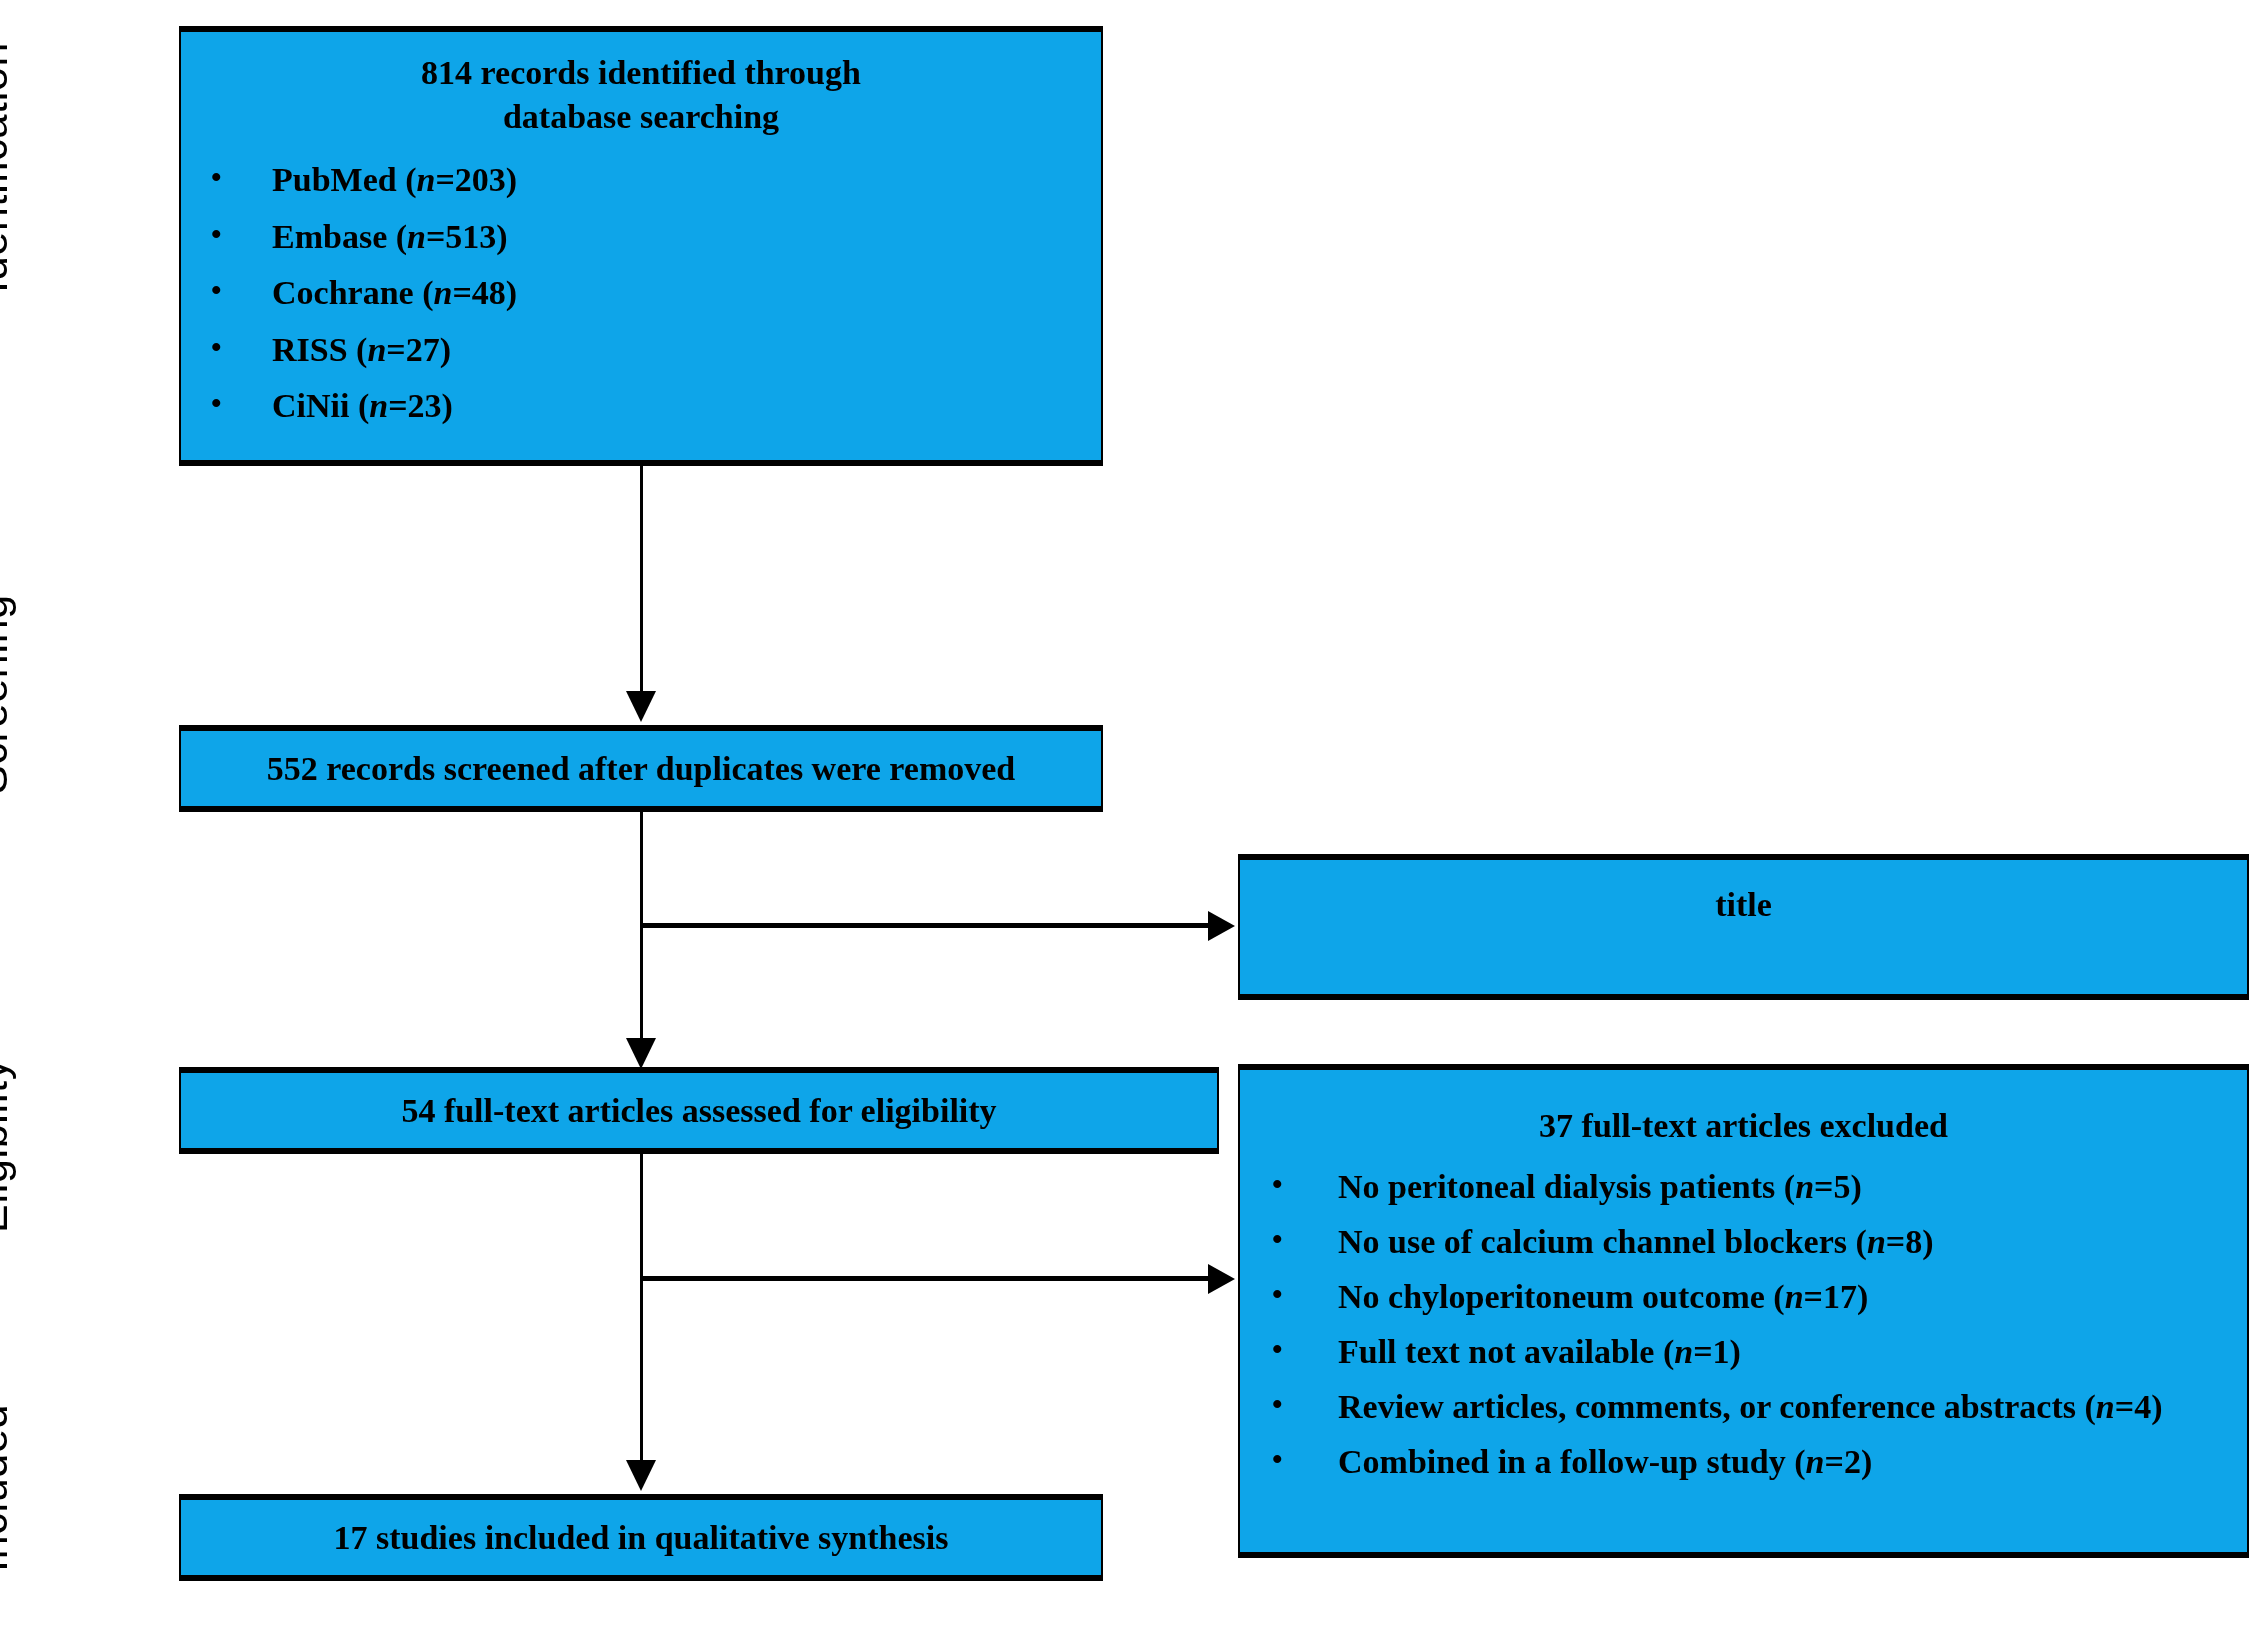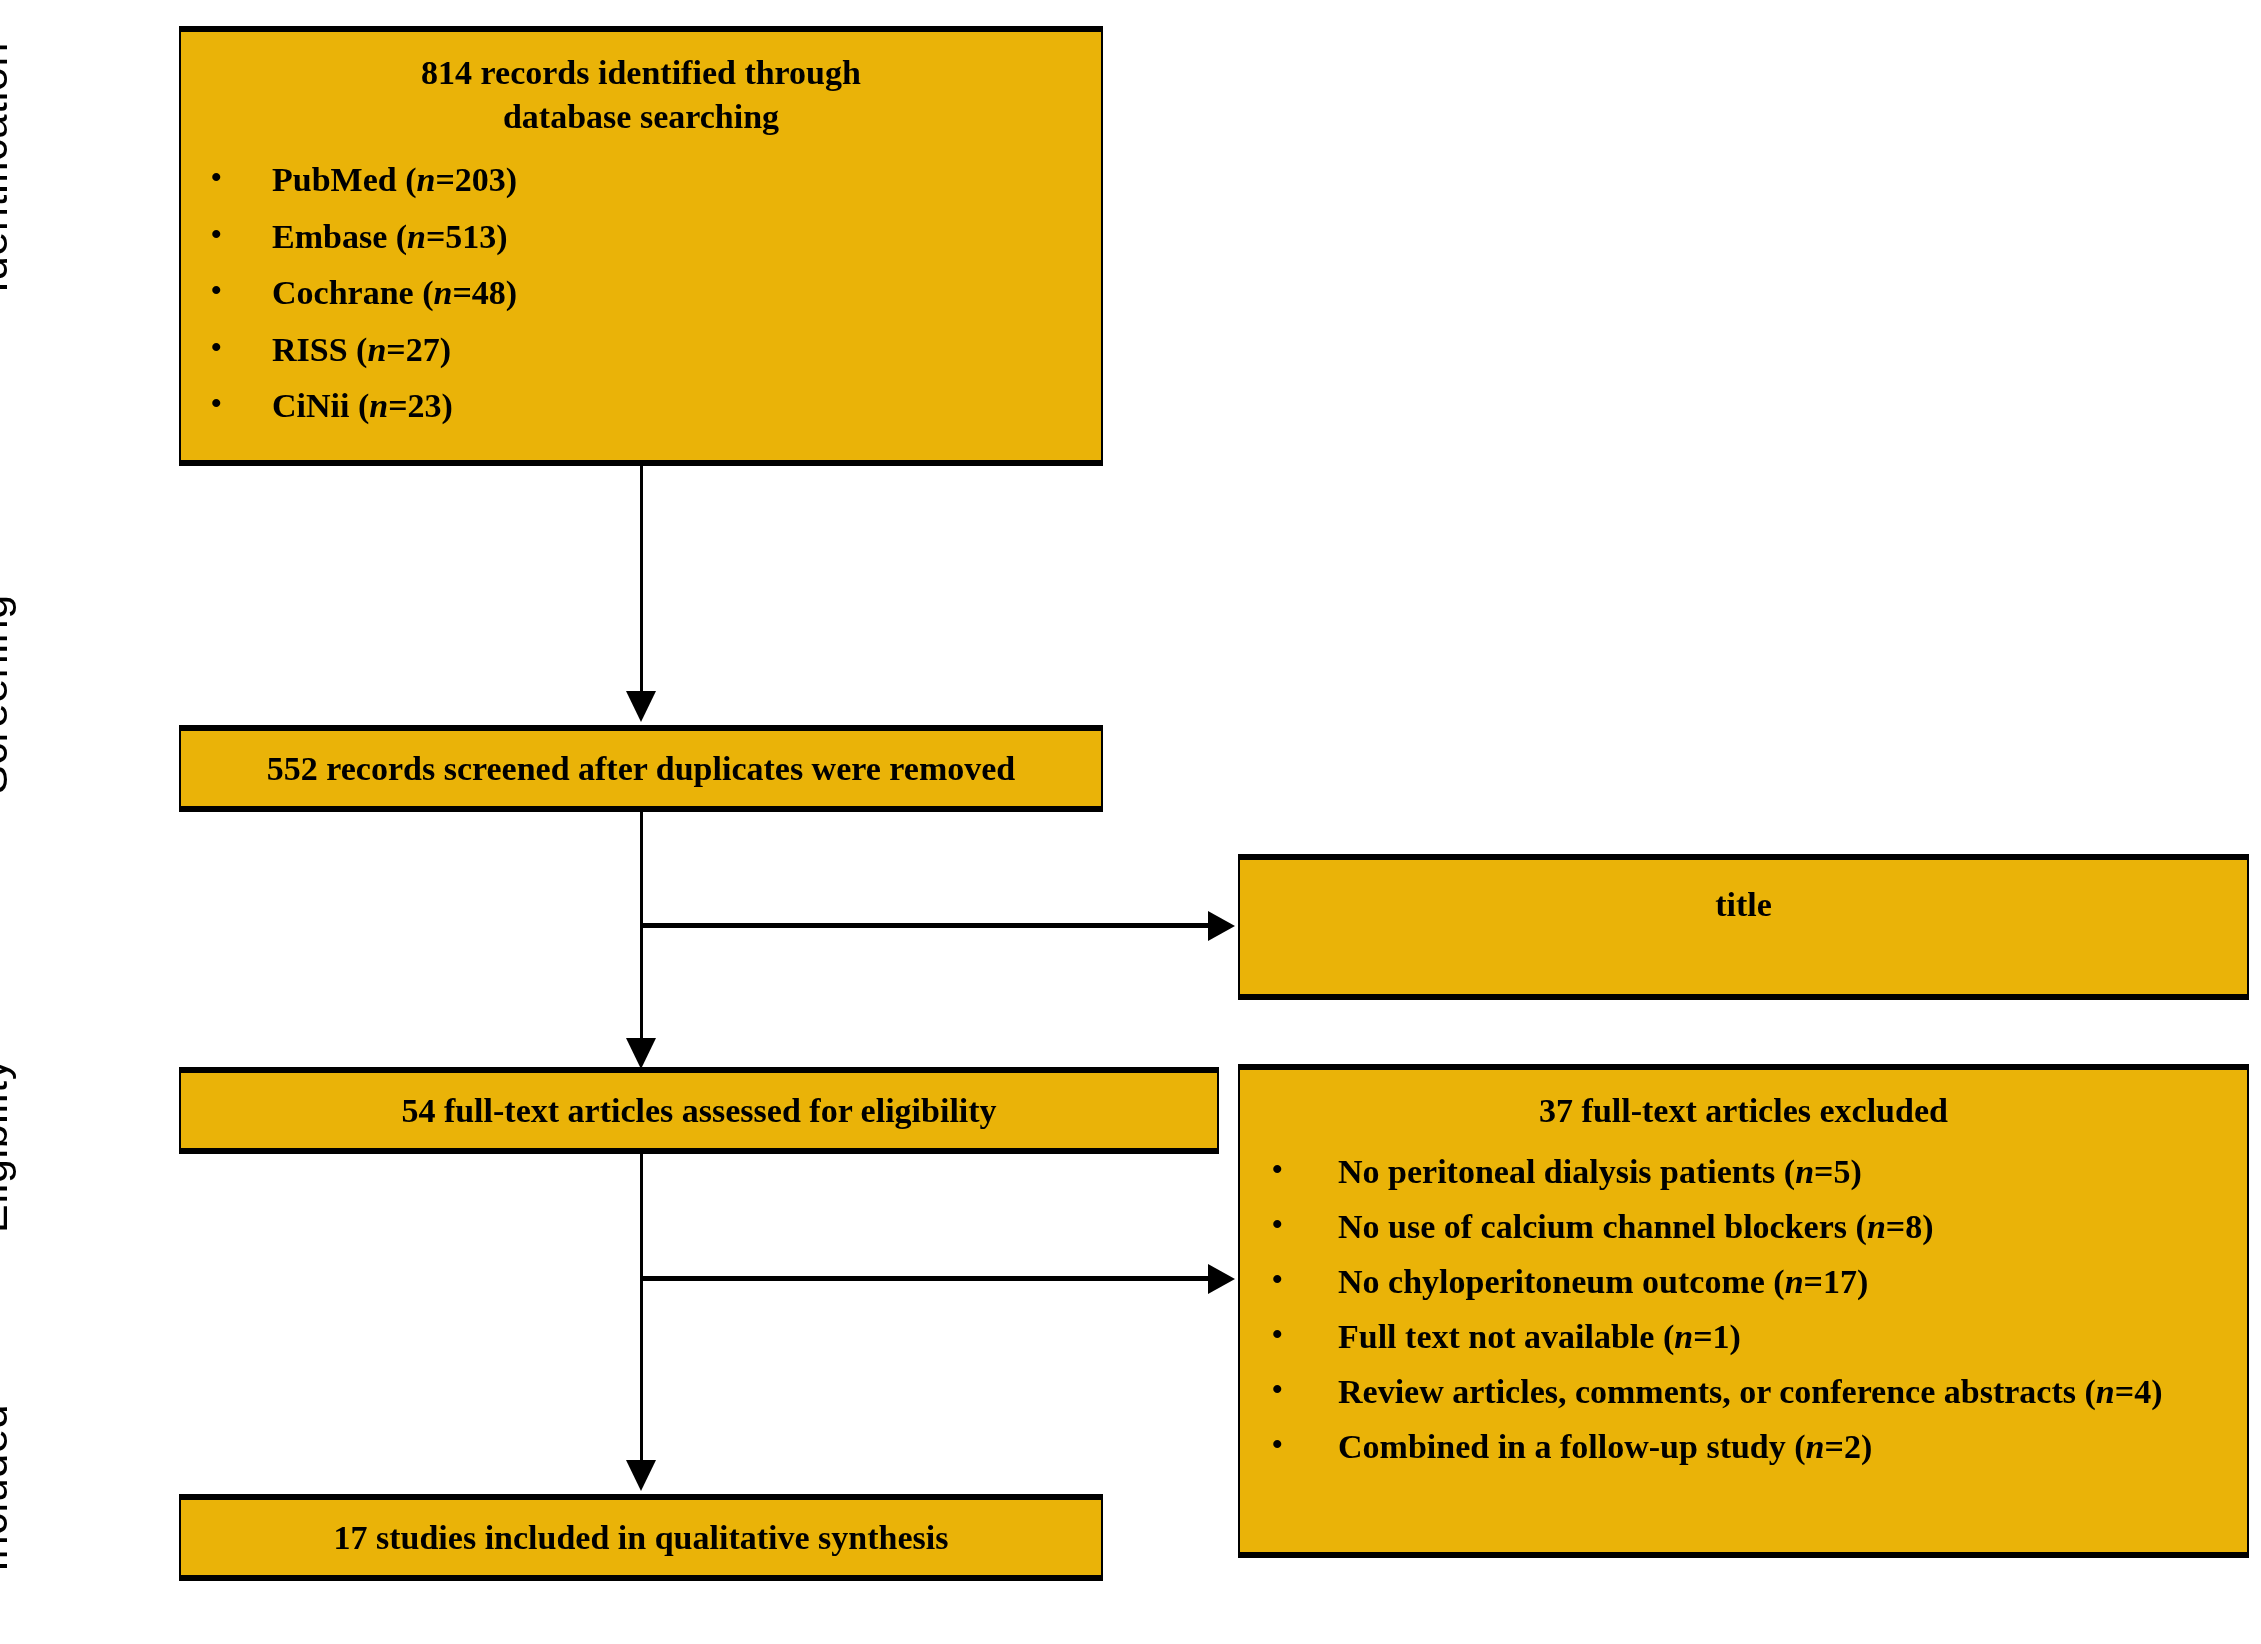--- a/index.html
+++ b/index.html
@@ -34,21 +34,21 @@
     white-space: nowrap;
     transform-origin: left bottom;
     transform: rotate(-90deg);
     line-height: 1;
   }
 
   
   .box {
     position: absolute;
     box-sizing: border-box;
-    background: #eab308;
+    background: #0ea5e9;
     border: 2px solid #000000;
     border-top-width: 6px;
     border-bottom-width: 6px;
   }
 
   .box-title {
     text-align: center;
     font-weight: bold;
     font-size: 34px;
     line-height: 1.30;
@@ -190,21 +190,21 @@
     <div class="center-single">54 full-text articles assessed for eligibility</div>
   </div>
 
   <div class="vline" style="left:640px; top:1154px; height:310px;"></div>
   <div class="arrow-down" style="left:626px; top:1460px;"></div>
 
   <div class="hline" style="left:640px; top:1276px; width:568px;"></div>
   <div class="arrow-right" style="left:1208px; top:1264px;"></div>
 
   <div class="box" style="left:1238px; top:1064px; width:1011px; height:494px;">
-    <div class="box-title" style="margin-top:19px;">
+    <div class="box-title" style="margin-top:34px;">
       <span class="ln">37 full-text articles excluded</span>
     </div>
 
     <ul class="bullets" style="margin-top:17.6px; margin-left:32px; margin-right:20px;">
       <li style="padding-left:66px; margin-bottom:13.5px;">
         <span class="bullet">•</span>
         <span class="txt"><span>No peritoneal dialysis patients</span><span> (<i class="ital">n</i>=<span>5</span>)</span></span>
       </li>
       <li style="padding-left:66px; margin-bottom:13.5px;">
         <span class="bullet">•</span>

